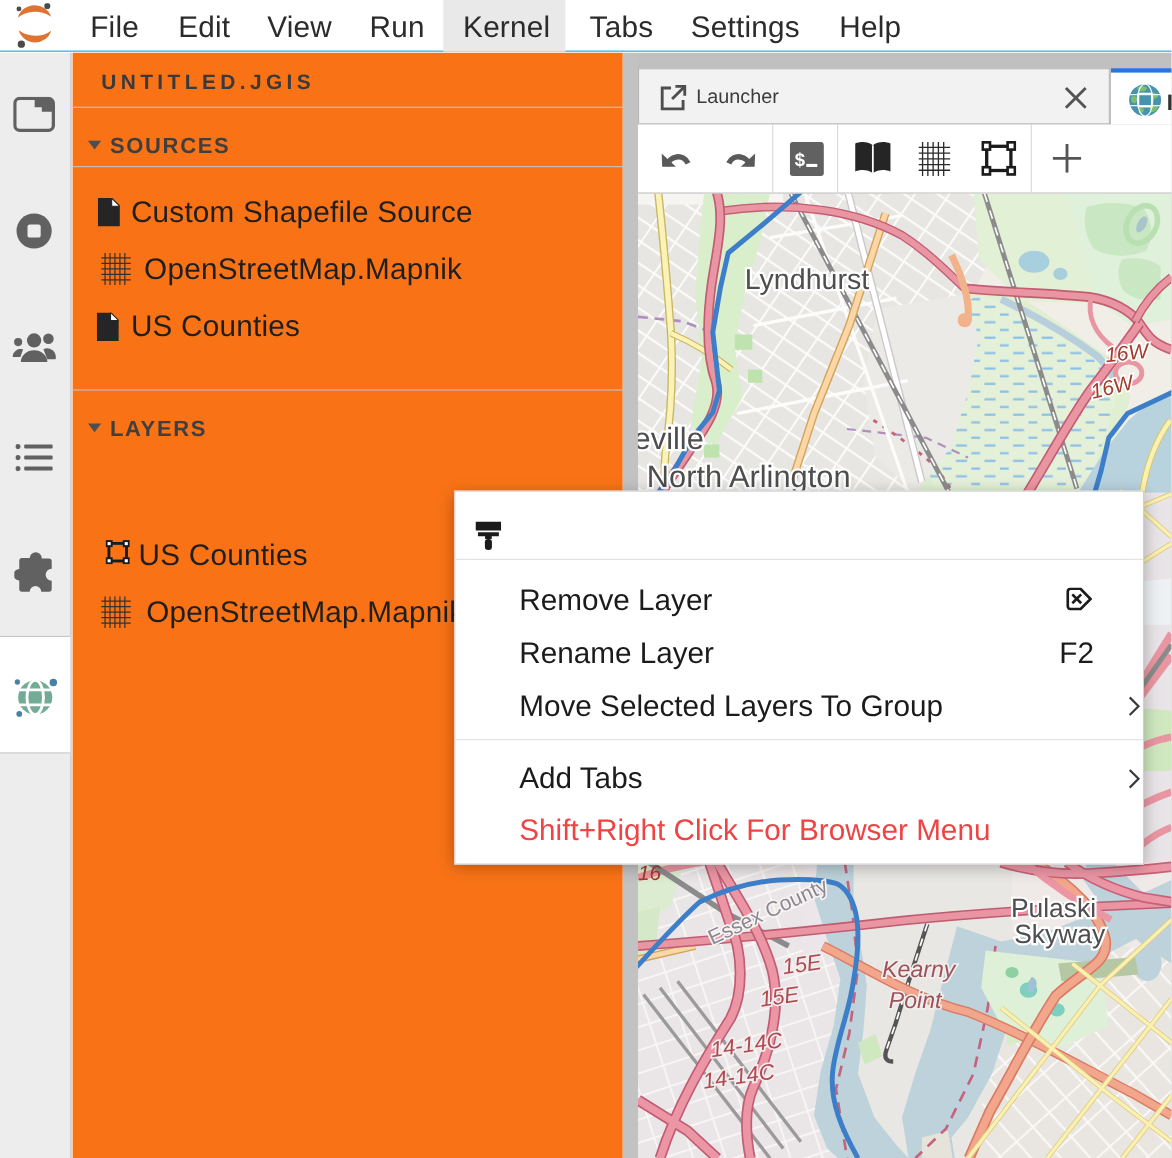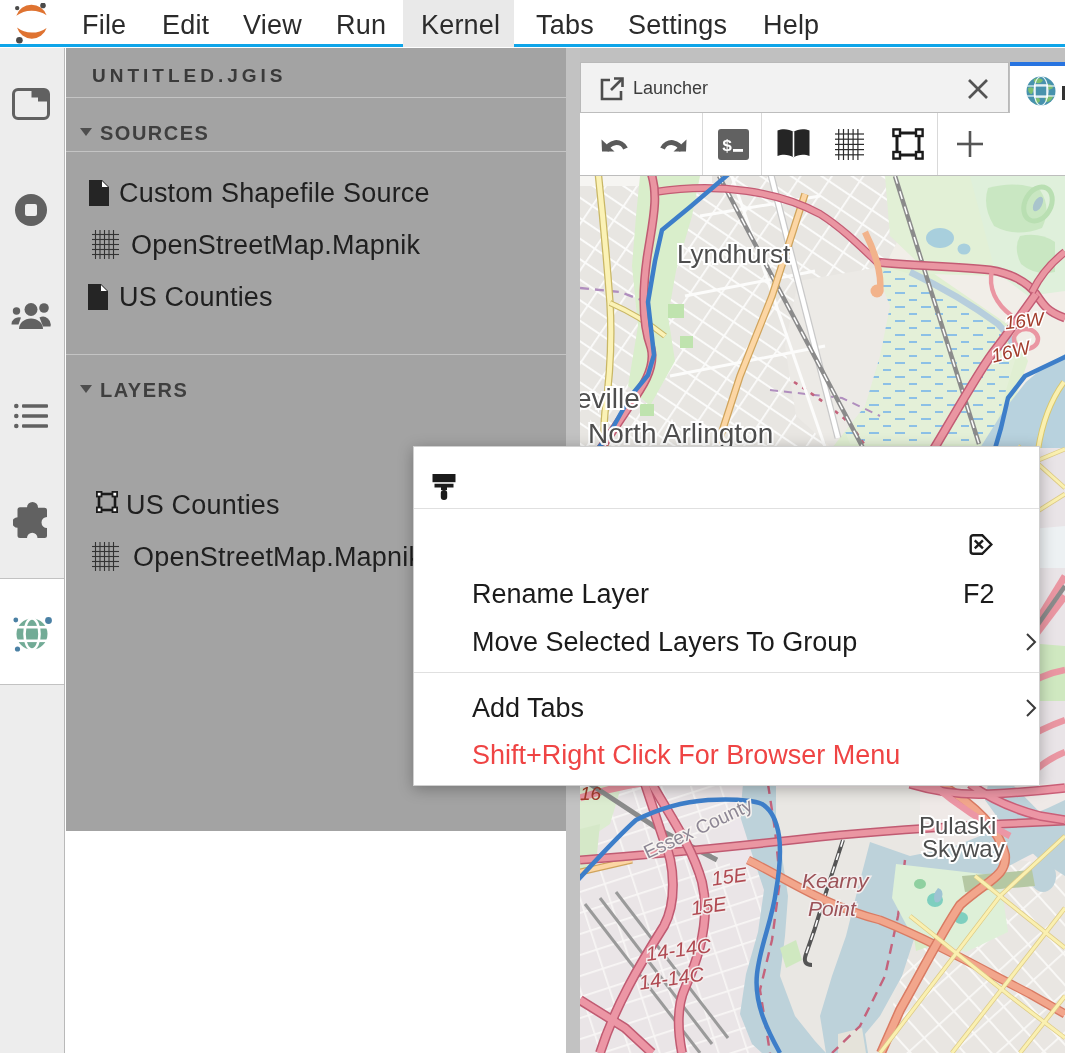--- a/index.html
+++ b/index.html
@@ -1,27 +1,27 @@
 <!DOCTYPE html>
 <html><head>
 <meta charset="utf-8">
 <style>
   * { margin:0; padding:0; box-sizing:border-box; }
   html,body { width:1065px; height:1053px; overflow:hidden; background:#fff;
     font-family:"Liberation Sans", sans-serif; }
   .abs { position:absolute; }
   #menubar { left:0; top:0; width:1065px; height:47px; background:#fff;
-    border-bottom:3px solid #0ea5e9; z-index:30; }
+    border-bottom:1px solid #0ea5e9; z-index:30; }
   .mitem { position:absolute; top:0; height:47px; line-height:50px; font-size:27px; letter-spacing:0.2px;
     color:#2b2b2b; }
   #sidebar { left:0; top:48px; width:65px; height:1005px; background:#ededed;
     border-right:1px solid #b9b9b9; z-index:20; }
   #sideslot { position:absolute; left:0; top:530px; width:64px; height:107px;
     background:#fff; border-top:1px solid #c2c2c2; border-bottom:1px solid #c2c2c2; }
-  #leftpanel { left:66px; top:48px; width:500px; height:783px; background:#a3a3a3; z-index:10; }
+  #leftpanel { left:66px; top:48px; width:500px; height:1005px; background:#f97316; z-index:10; }
   #splitter { left:566px; top:48px; width:14px; height:1005px; background:#c2c2c2; z-index:5; }
   #dock { left:580px; top:48px; width:485px; height:1005px; background:#c0c0c0; }
   #tabLauncher { position:absolute; left:0; top:14px; width:429px; height:51px;
     background:#f2f2f2; border:1px solid #b9b9b9; border-bottom:none; }
   #tabGlobe { position:absolute; left:430px; top:14px; width:55px; height:51px;
     background:#fff; border-top:4px solid #2874e0; }
   #toolbar { position:absolute; left:0; top:65px; width:485px; height:63px;
     background:#fff; border-bottom:1px solid #bdbdbd; }
   .tsep { position:absolute; top:0; width:1px; height:62px; background:#d9d9d9; }
   #mapwrap { position:absolute; left:0; top:128px; width:485px; height:877px; overflow:hidden; }
@@ -525,20 +525,21 @@
 <div class="abs" id="ctxmenu">
   <div class="mrow" style="top:8px">
     <svg class="abs" style="left:17px;top:19px" width="26" height="27" viewBox="0 0 26 27">
       <path d="M 1.5 0 H 24.5 V 8.2 H 1.5 Z" fill="#1b1b1b"></path>
       <path d="M 3.5 9.8 H 22.5 V 13.5 H 16 V 16 H 10 V 13.5 H 3.5 Z" fill="#1b1b1b"></path>
       <rect x="9.8" y="16" width="6.4" height="10" rx="3" fill="#1b1b1b"></rect>
     </svg>
   </div>
   <div class="msep" style="top:61px"></div>
   <div class="mrow" style="top:75px">
+    <span class="lbl">Remove Layer</span>
     <svg class="abs" style="left:555px;top:12px" width="24" height="21" viewBox="0 0 24 21">
       <path d="M 13.2 1.2 l 9.2 9.3 l -9.2 9.3 h -8.9 a 2.6 2.6 0 0 1 -2.6 -2.6 v -13.4 a 2.6 2.6 0 0 1 2.6 -2.6 z" fill="none" stroke="#1b1b1b" stroke-width="2.4"></path>
       <line x1="5.8" y1="6.3" x2="13.9" y2="14.4" stroke="#1b1b1b" stroke-width="2.4"></line>
       <line x1="13.9" y1="6.3" x2="5.8" y2="14.4" stroke="#1b1b1b" stroke-width="2.4"></line>
     </svg>
   </div>
   <div class="mrow" style="top:123px">
     <span class="lbl">Rename Layer</span>
     <span class="abs" style="left:549px;top:50%;transform:translateY(-50%)">F2</span>
   </div>

